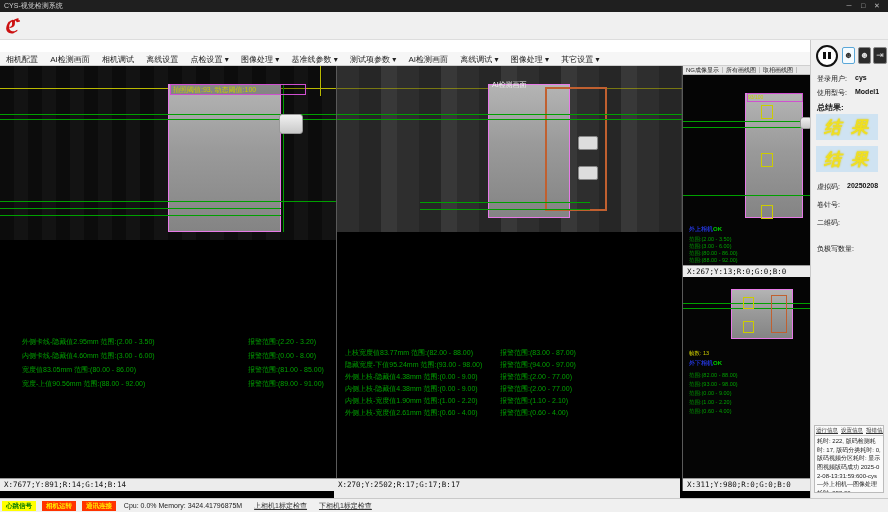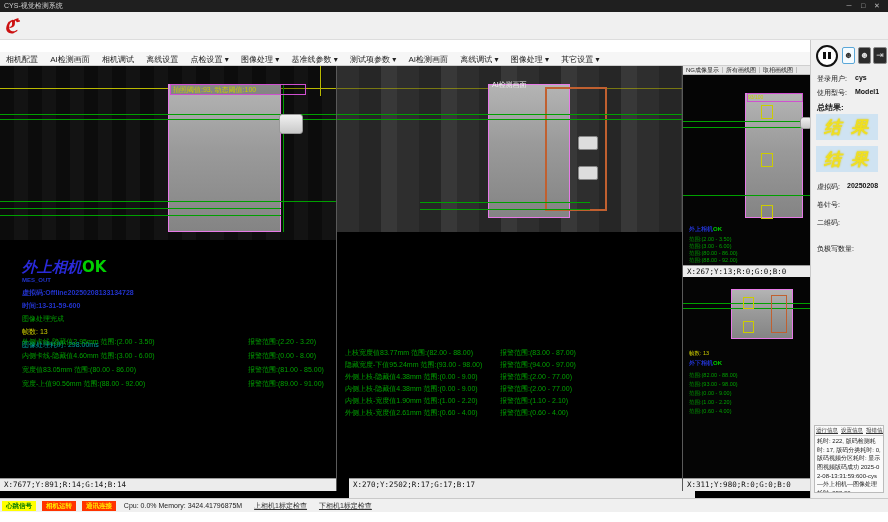--- a/index.html
+++ b/index.html
@@ -127,29 +127,20 @@
   <div class="abs object" style="left:168px;top:84px;width:113px;height:148px;"></div>
   <div class="abs vline green" style="left:283px;top:84px;height:148px;"></div>
   <div class="abs hline green" style="left:0;top:114px;width:337px;"></div>
   <div class="abs hline green" style="left:0;top:119px;width:337px;"></div>
   <div class="abs hline green" style="left:0;top:201px;width:337px;"></div>
   <div class="abs hline green" style="left:0;top:208px;width:281px;"></div>
   <div class="abs hline green" style="left:0;top:215px;width:281px;"></div>
   <div class="abs connector" style="left:279px;top:114px;width:22px;height:18px;"></div>
   <div class="abs overlaybox" style="left:170px;top:84px;width:132px;height:9px;">拍照阈值:93, 动态阈值:100</div>
 
-  <div class="abs" style="left:22px;top:258px;">
-    <div class="cam-title"><span>外上相机</span><span class="cam-ok">OK</span></div>
-    <div class="mes">MES_OUT</div>
-    <div class="tblue" style="margin-top:5px;">虚拟码:Offline20250208133134728</div>
-    <div class="tblue" style="margin-top:3px;">时间:13-31-59-600</div>
-    <div class="tgreen" style="margin-top:3px;">图像处理完成</div>
-    <div class="tyellow" style="margin-top:3px;">帧数: 13</div>
-    <div class="tcyan" style="margin-top:3px;">图像处理耗时: 298.00ms</div>
-  </div>
   <div class="abs meas" style="left:22px;top:337px;">外侧卡线-隐藏值2.95mm 范围:(2.00 - 3.50)</div>
   <div class="abs meas" style="left:248px;top:337px;">报警范围:(2.20 - 3.20)</div>
   <div class="abs meas" style="left:22px;top:351px;">内侧卡线-隐藏值4.60mm 范围:(3.00 - 6.00)</div>
   <div class="abs meas" style="left:248px;top:351px;">报警范围:(0.00 - 8.00)</div>
   <div class="abs meas" style="left:22px;top:365px;">宽度值83.05mm 范围:(80.00 - 86.00)</div>
   <div class="abs meas" style="left:248px;top:365px;">报警范围:(81.00 - 85.00)</div>
   <div class="abs meas" style="left:22px;top:379px;">宽度-上值90.56mm 范围:(88.00 - 92.00)</div>
   <div class="abs meas" style="left:248px;top:379px;">报警范围:(89.00 - 91.00)</div>
   <div class="abs statusstrip" style="left:0;top:478px;width:337px;height:13px;">X:7677;Y:891;R:14;G:14;B:14</div>
 
@@ -171,21 +162,21 @@
   <div class="abs meas" style="left:345px;top:360px;">隐藏宽度-下值95.24mm 范围:(93.00 - 98.00)</div>
   <div class="abs meas" style="left:500px;top:360px;">报警范围:(94.00 - 97.00)</div>
   <div class="abs meas" style="left:345px;top:372px;">外侧上枝-隐藏值4.38mm 范围:(0.00 - 9.00)</div>
   <div class="abs meas" style="left:500px;top:372px;">报警范围:(2.00 - 77.00)</div>
   <div class="abs meas" style="left:345px;top:384px;">内侧上枝-隐藏值4.38mm 范围:(0.00 - 9.00)</div>
   <div class="abs meas" style="left:500px;top:384px;">报警范围:(2.00 - 77.00)</div>
   <div class="abs meas" style="left:345px;top:396px;">内侧上枝-宽度值1.90mm 范围:(1.00 - 2.20)</div>
   <div class="abs meas" style="left:500px;top:396px;">报警范围:(1.10 - 2.10)</div>
   <div class="abs meas" style="left:345px;top:408px;">外侧上枝-宽度值2.61mm 范围:(0.60 - 4.00)</div>
   <div class="abs meas" style="left:500px;top:408px;">报警范围:(0.60 - 4.00)</div>
-  <div class="abs statusstrip" style="left:349px;top:478px;width:346px;height:20px;">X:270;Y:2502;R:17;G:17;B:17</div>
+  <div class="abs statusstrip" style="left:334px;top:478px;width:346px;height:20px;">X:270;Y:2502;R:17;G:17;B:17</div>
 
   <div class="abs vdiv" style="left:682px;top:66px;height:425px;"></div>
   <div class="abs thumbtabs">
     <span>NG成像显示</span><span>所有画线图</span><span>取相画线图</span>
   </div>
 
   <div class="abs thumbimg" style="left:683px;top:75px;width:127px;height:190px;">
     <div class="abs object" style="left:62px;top:18px;width:58px;height:125px;"></div>
     <div class="abs" style="left:64px;top:18px;width:54px;height:7px;border:1px solid #d050d0;color:#cccc00;font-size:5px;line-height:7px;overflow:hidden;">93/100</div>
     <div class="abs hline green" style="left:0;top:46px;width:127px;"></div>

